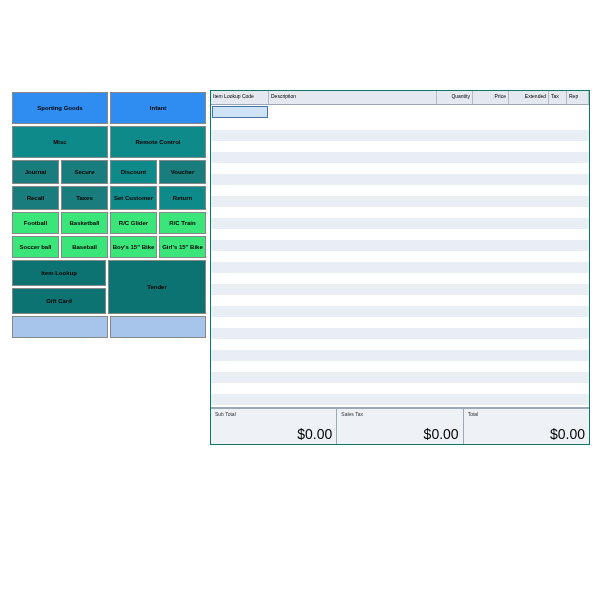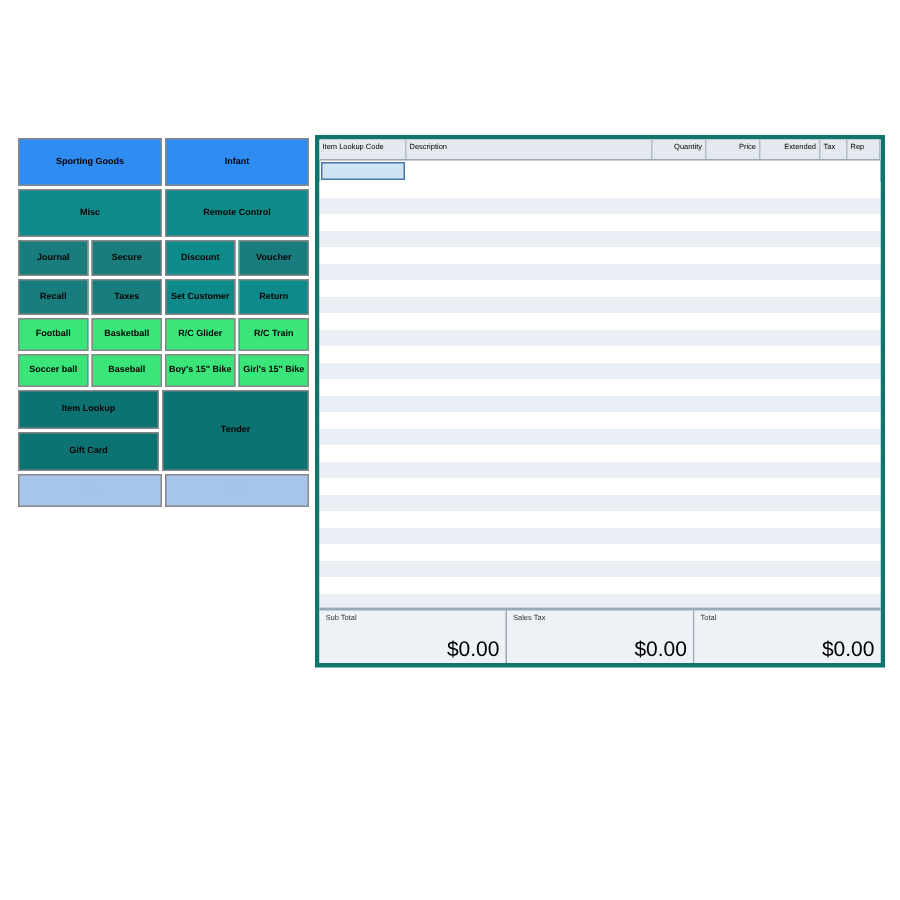--- a/index.html
+++ b/index.html
@@ -47,21 +47,21 @@
   .func-teal-b { background: #0f8a8a; color: #000; height: 24px; flex: 1; font-weight: 900;}
   .item-green { background: #3ae67a; color: #000; height: 22px; flex: 1; }
   .tall-teal-1 { background: #0d7272; height: 26px; flex: 1;}
   .tender { background: #0d7272; height: 54px; flex: 1;}
   .nav { background: #a7c5ea; color: #a7c5ea; height: 22px; flex: 1; }
 
   .right-panel {
     flex: 1;
     display: flex;
     flex-direction: column;
-    border: 3px solid #0f766e;
+    border: 1px solid #0f766e;
     margin-left: 2px;
   }
   .grid-head {
     display: flex;
     background: #e4e9ef;
     height: 14px;
     font-size: 5px;
     border-bottom: 1px solid #9ca9b5;
   }
   .grid-head > div {

